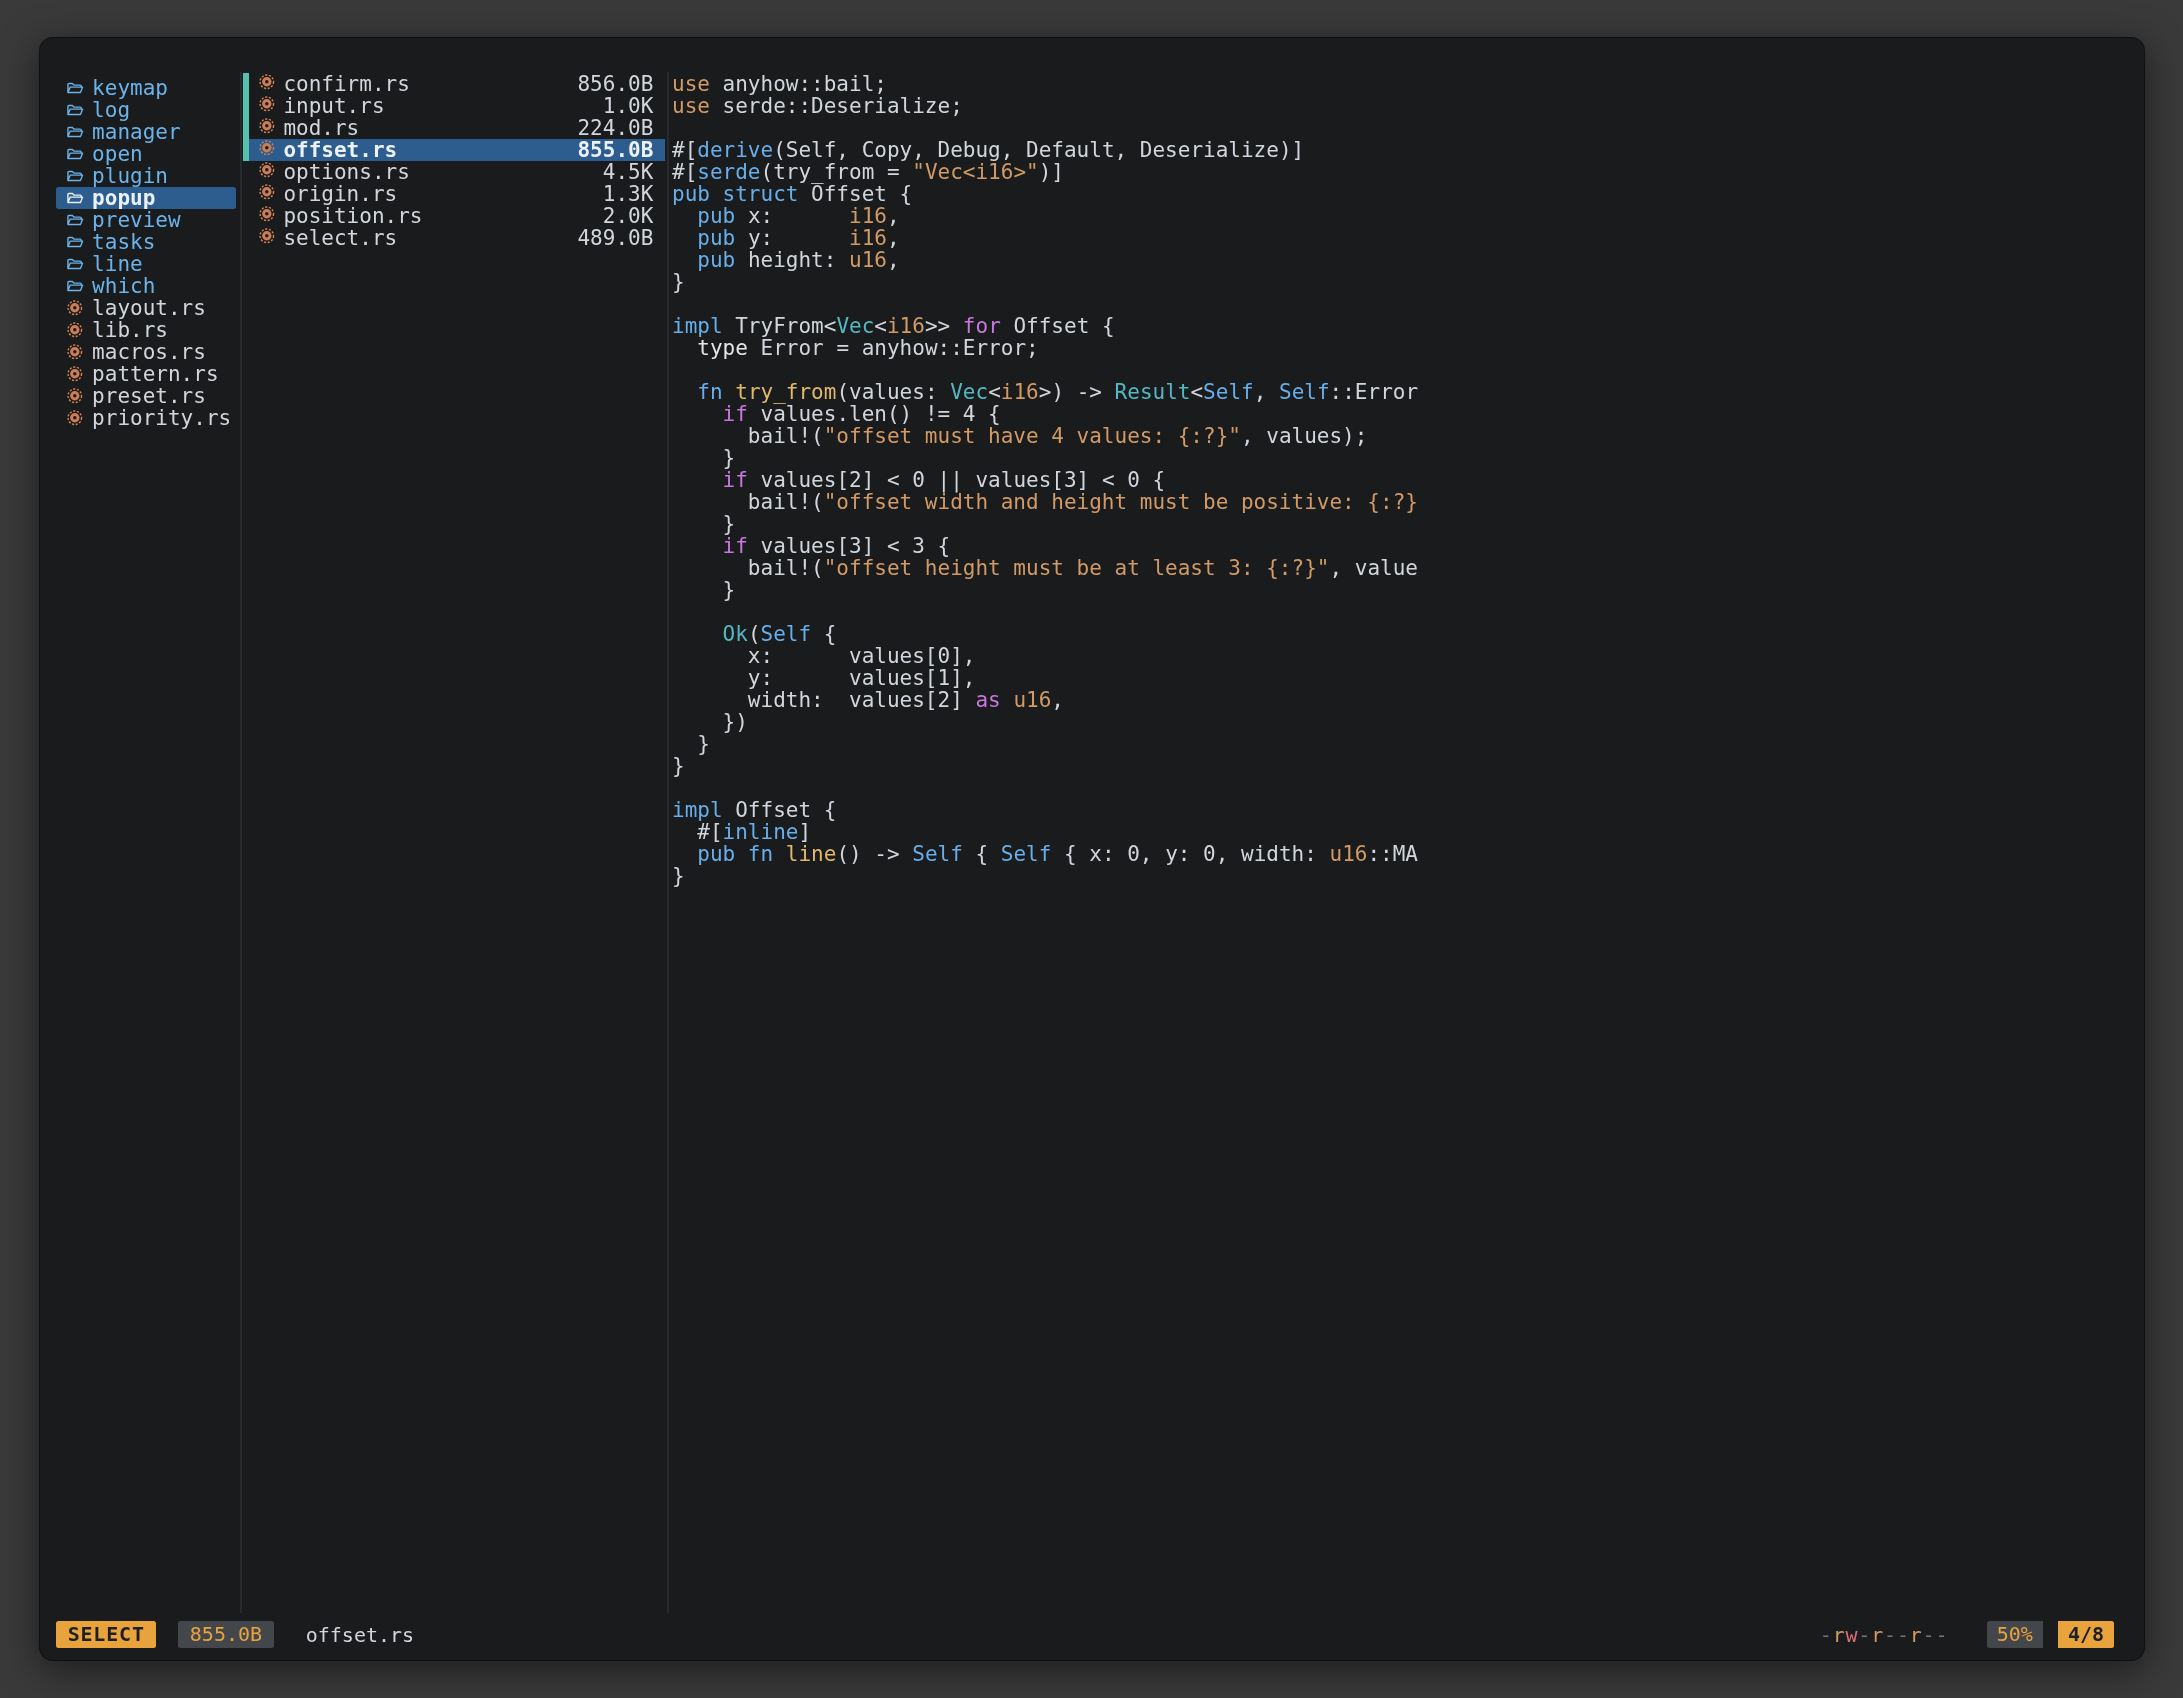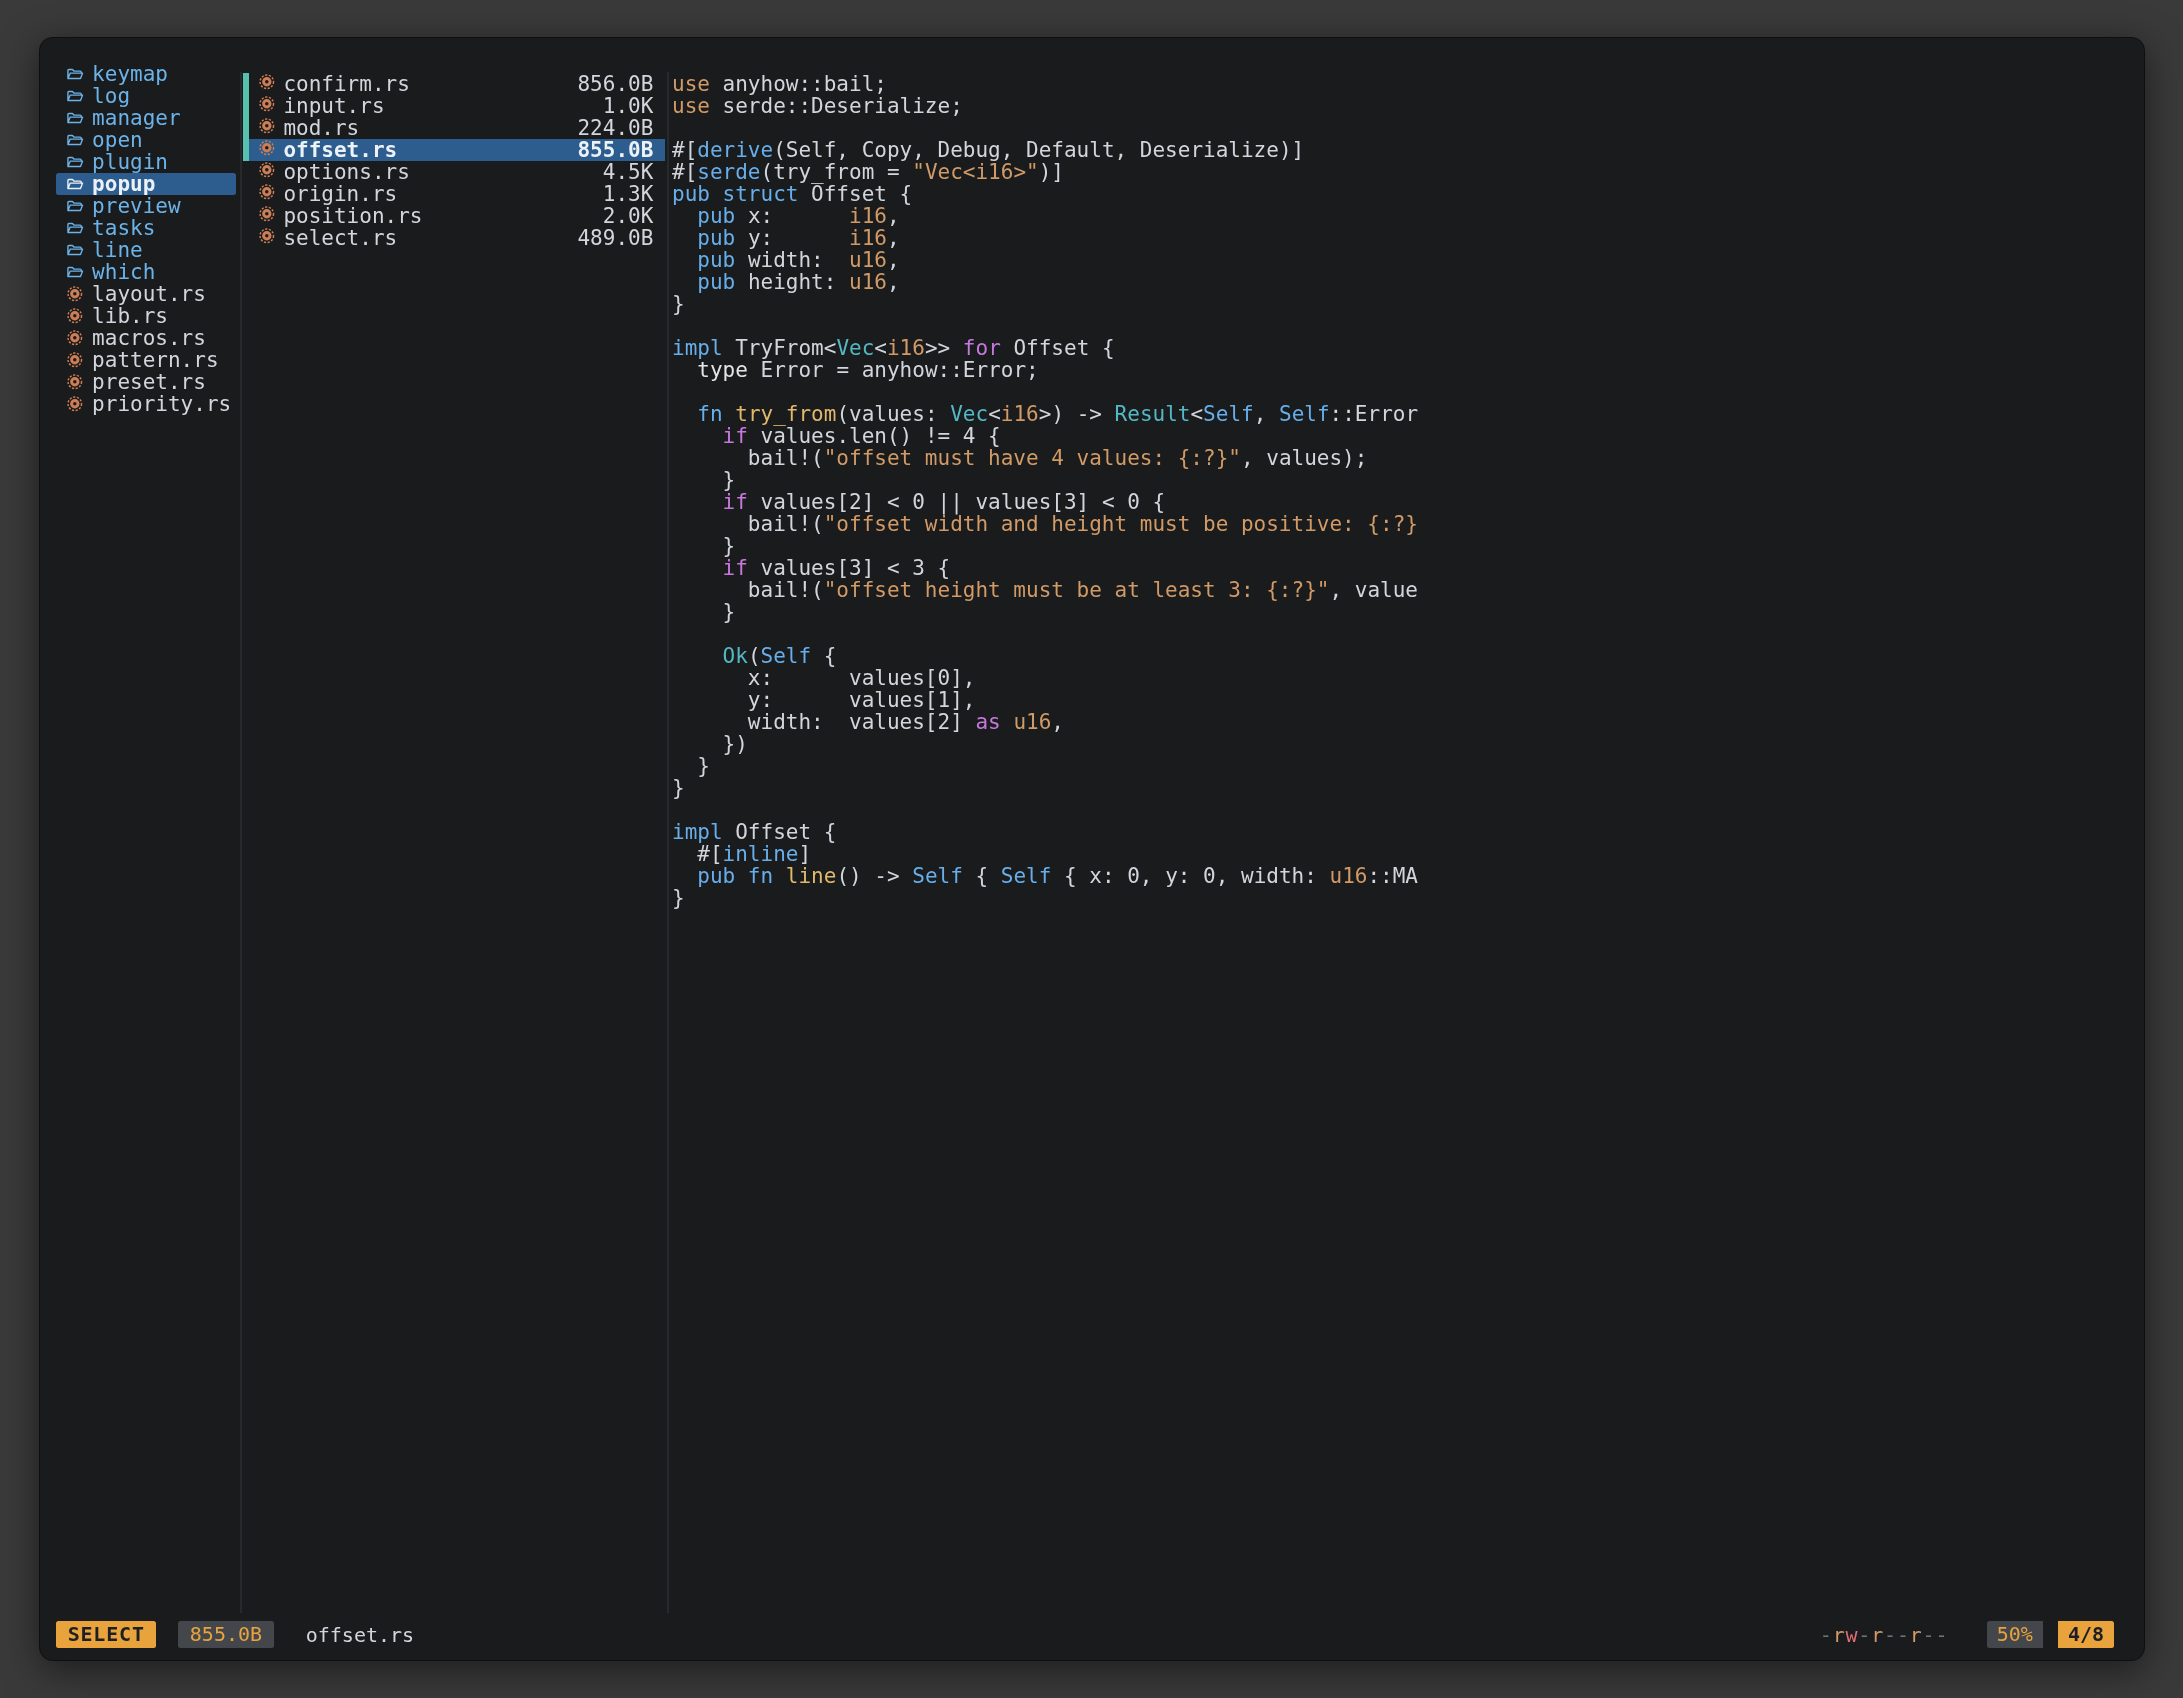--- a/index.html
+++ b/index.html
@@ -16,21 +16,21 @@
   }
   .terminal{
     position:absolute;left:39px;top:37px;width:2106px;height:1624px;
     background:var(--bg);border-radius:13.4px;border:0.8px solid #0e0f10;
     box-shadow:0 8.4px 37px rgba(0,0,0,.5);overflow:hidden;
   }
   .divider{position:absolute;top:34px;bottom:47px;width:1.7px;background:var(--div);}
   .d1{left:200px;} .d2{left:627px;}
 
   
-  .sidebar{position:absolute;left:16px;top:25px;width:180px;text-align:center;}
+  .sidebar{position:absolute;left:16px;top:39px;width:180px;text-align:center;}
   .side-row{height:22px;display:flex;align-items:center;padding:0 5px 0 10px;border-radius:2.5px;white-space:nowrap;}
   .side-row.folder{color:var(--folder);}
   .side-row.file{color:var(--fg);}
   .side-row.sel{background:var(--selbg);color:#eaf1f8;font-weight:bold;}
   .icon{width:18.5px;height:18.5px;margin-right:7.6px;display:inline-flex;flex:none;align-items:center;justify-content:center;}
   .icon svg{display:block;}
   .icon.rust{color:var(--rust);}
 
   
   .filelist{position:absolute;left:203px;top:35px;width:422px;}
@@ -320,21 +320,20 @@
   <div class="divider d2"></div>
   <div class="preview" id="code-view">
       <div class="code-line"><span style="color: rgb(209, 154, 102);">use</span><span style="color: rgb(210, 214, 220);"> anyhow::bail;</span></div>
       <div class="code-line"><span style="color: rgb(209, 154, 102);">use</span><span style="color: rgb(210, 214, 220);"> serde::Deserialize;</span></div>
       <div class="code-line"></div>
       <div class="code-line"><span style="color: rgb(210, 214, 220);">#[</span><span style="color: rgb(103, 174, 234);">derive</span><span style="color: rgb(210, 214, 220);">(Self, Copy, Debug, Default, Deserialize)]</span></div>
       <div class="code-line"><span style="color: rgb(210, 214, 220);">#[</span><span style="color: rgb(103, 174, 234);">serde</span><span style="color: rgb(210, 214, 220);">(try_from = </span><span style="color: rgb(209, 154, 102);">"Vec&lt;i16&gt;"</span><span style="color: rgb(210, 214, 220);">)]</span></div>
       <div class="code-line"><span style="color: rgb(103, 174, 234);">pub struct</span><span style="color: rgb(210, 214, 220);"> Offset {</span></div>
       <div class="code-line"><span style="color: rgb(210, 214, 220);">  </span><span style="color: rgb(103, 174, 234);">pub</span><span style="color: rgb(210, 214, 220);"> x:      </span><span style="color: rgb(209, 154, 102);">i16</span><span style="color: rgb(210, 214, 220);">,</span></div>
       <div class="code-line"><span style="color: rgb(210, 214, 220);">  </span><span style="color: rgb(103, 174, 234);">pub</span><span style="color: rgb(210, 214, 220);"> y:      </span><span style="color: rgb(209, 154, 102);">i16</span><span style="color: rgb(210, 214, 220);">,</span></div>
-      <div class="code-line"><span style="color: rgb(210, 214, 220);">  </span><span style="color: rgb(103, 174, 234);">pub</span><span style="color: rgb(210, 214, 220);"> width:  </span><span style="color: rgb(209, 154, 102);">u16</span><span style="color: rgb(210, 214, 220);">,</span></div>
       <div class="code-line"><span style="color: rgb(210, 214, 220);">  </span><span style="color: rgb(103, 174, 234);">pub</span><span style="color: rgb(210, 214, 220);"> height: </span><span style="color: rgb(209, 154, 102);">u16</span><span style="color: rgb(210, 214, 220);">,</span></div>
       <div class="code-line"><span style="color: rgb(210, 214, 220);">}</span></div>
       <div class="code-line"></div>
       <div class="code-line"><span style="color: rgb(103, 174, 234);">impl</span><span style="color: rgb(210, 214, 220);"> TryFrom&lt;</span><span style="color: rgb(84, 184, 196);">Vec</span><span style="color: rgb(210, 214, 220);">&lt;</span><span style="color: rgb(209, 154, 102);">i16</span><span style="color: rgb(210, 214, 220);">&gt;&gt; </span><span style="color: rgb(198, 120, 221);">for</span><span style="color: rgb(210, 214, 220);"> Offset {</span></div>
       <div class="code-line"><span style="color: rgb(210, 214, 220);">  </span><span style="color: #e5e5e5;">type</span><span style="color: rgb(210, 214, 220);"> Error = anyhow::Error;</span></div>
       <div class="code-line"></div>
       <div class="code-line"><span style="color: rgb(210, 214, 220);">  </span><span style="color: rgb(103, 174, 234);">fn</span><span style="color: rgb(210, 214, 220);"> </span><span style="color: rgb(226, 184, 107);">try_from</span><span style="color: rgb(210, 214, 220);">(values: </span><span style="color: rgb(84, 184, 196);">Vec</span><span style="color: rgb(210, 214, 220);">&lt;</span><span style="color: rgb(209, 154, 102);">i16</span><span style="color: rgb(210, 214, 220);">&gt;) -&gt; </span><span style="color: rgb(84, 184, 196);">Result</span><span style="color: rgb(210, 214, 220);">&lt;</span><span style="color: rgb(103, 174, 234);">Self</span><span style="color: rgb(210, 214, 220);">, </span><span style="color: rgb(103, 174, 234);">Self</span><span style="color: rgb(210, 214, 220);">::Error</span></div>
       <div class="code-line"><span style="color: rgb(210, 214, 220);">    </span><span style="color: rgb(198, 120, 221);">if</span><span style="color: rgb(210, 214, 220);"> values.len() != 4 {</span></div>
       <div class="code-line"><span style="color: rgb(210, 214, 220);">      bail!(</span><span style="color: rgb(209, 154, 102);">"offset must have 4 values: {:?}"</span><span style="color: rgb(210, 214, 220);">, values);</span></div>
       <div class="code-line"><span style="color: rgb(210, 214, 220);">    }</span></div>

